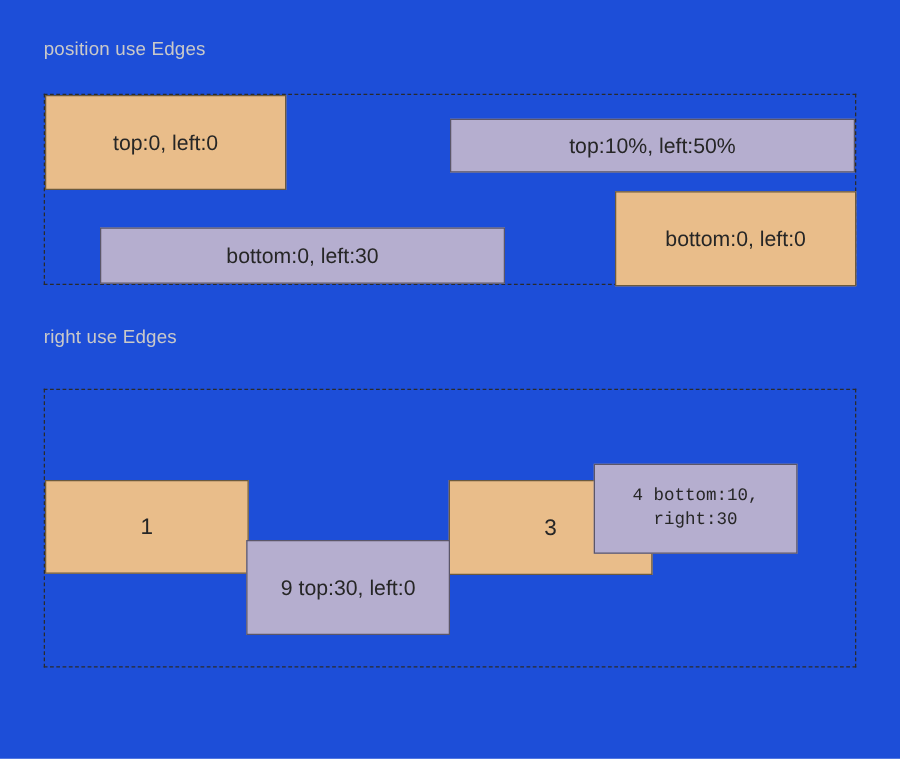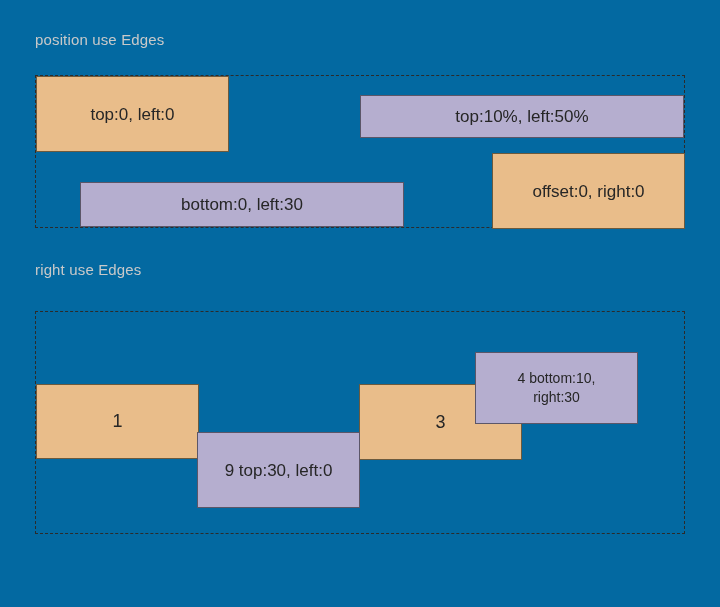--- a/index.html
+++ b/index.html
@@ -15,21 +15,21 @@
     font-family: "Liberation Sans", sans-serif;
     -webkit-font-smoothing: antialiased;
   }
 
   .canvas {
     position: absolute;
     left: 0;
     top: 0;
     width: 720px;
     height: 607px;
-    background: #0369a1;
+    background: #1d4ed8;
   }
 
   
   .section-label {
     position: absolute;
     color: #c9c9c9;
     font-size: 15px;
     line-height: 18px;
     letter-spacing: 0.15px;
     white-space: nowrap;
@@ -89,21 +89,21 @@
   
   .box-top-left        { left: 36px;  top: 76px;  width: 193px; height: 76px; }
   .box-top-pct         { left: 360px; top: 95px;  width: 324px; height: 43px; }
   .box-bottom-left30   { left: 80px;  top: 182px; width: 324px; height: 45px; }
   .box-bottom-right0   { left: 492px; top: 153px; width: 193px; height: 76px; }
 
   
   .box-offset-1 { left: 36px;  top: 384px; width: 163px; height: 75px; font-size: 18px; }
   .box-offset-2 { left: 197px; top: 432px; width: 163px; height: 76px; }
   .box-offset-3 { left: 359px; top: 384px; width: 163px; height: 76px; font-size: 18px; }
-  .box-offset-4 { left: 475px; top: 352px; width: 163px; height: 72px; font-size: 14px; line-height: 19px; }
+  .box-offset-4 { left: 475px; top: 371px; width: 163px; height: 72px; font-size: 14px; line-height: 19px; font-family: Liberation Mono, monospace; }
 
   
   .z-base { z-index: 1; }
   .z-over { z-index: 2; }
 </style>
 </head>
 <body>
 
 <div class="canvas">
 
@@ -117,21 +117,21 @@
 
   <div class="box purple box-top-pct">
     <span class="box-text">top:10%, left:50%</span>
   </div>
 
   <div class="box purple box-bottom-left30">
     <span class="box-text">bottom:0, left:30</span>
   </div>
 
   <div class="box orange box-bottom-right0">
-    <span class="box-text">offset:0, right:0</span>
+    <span class="box-text">bottom:0, left:0</span>
   </div>
 
   <div class="section-label label-offset">right use Edges</div>
 
   <div class="edge-container container-offset"></div>
 
   <div class="box orange box-offset-1 z-base">
     <span class="box-text">1</span>
   </div>
 

